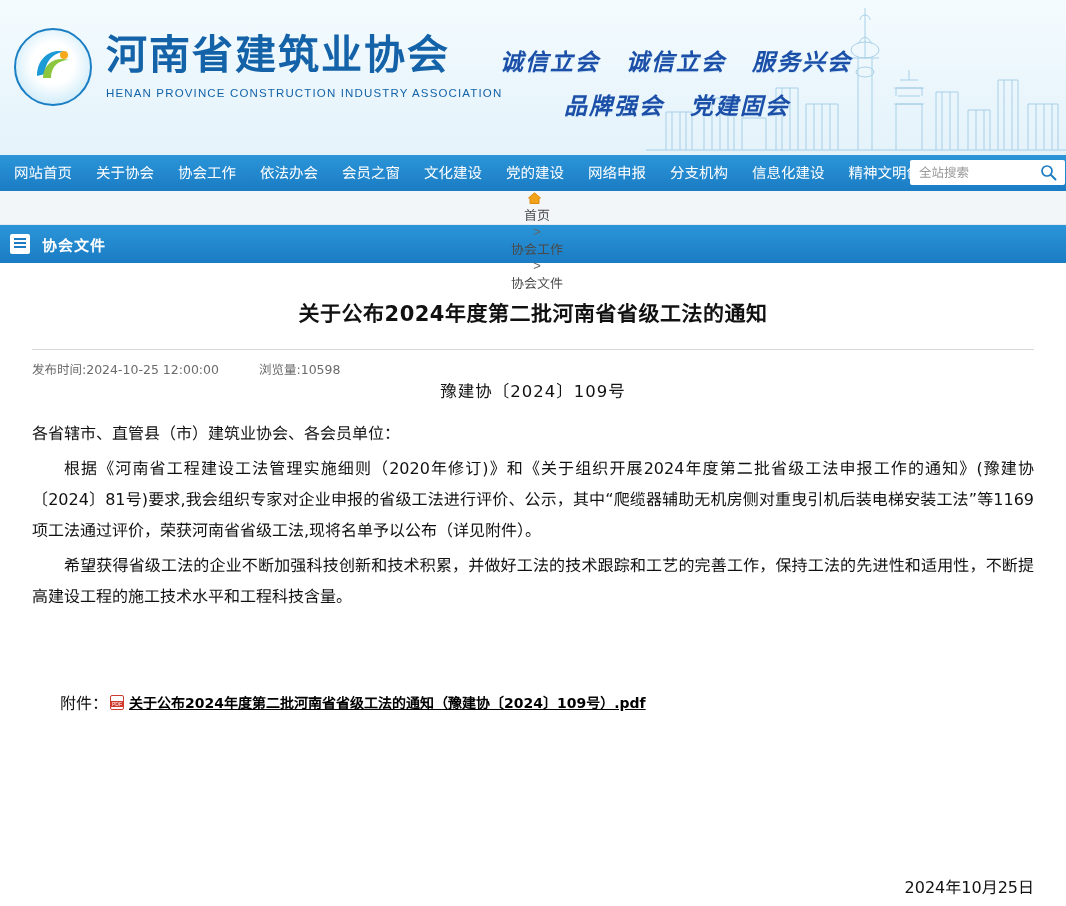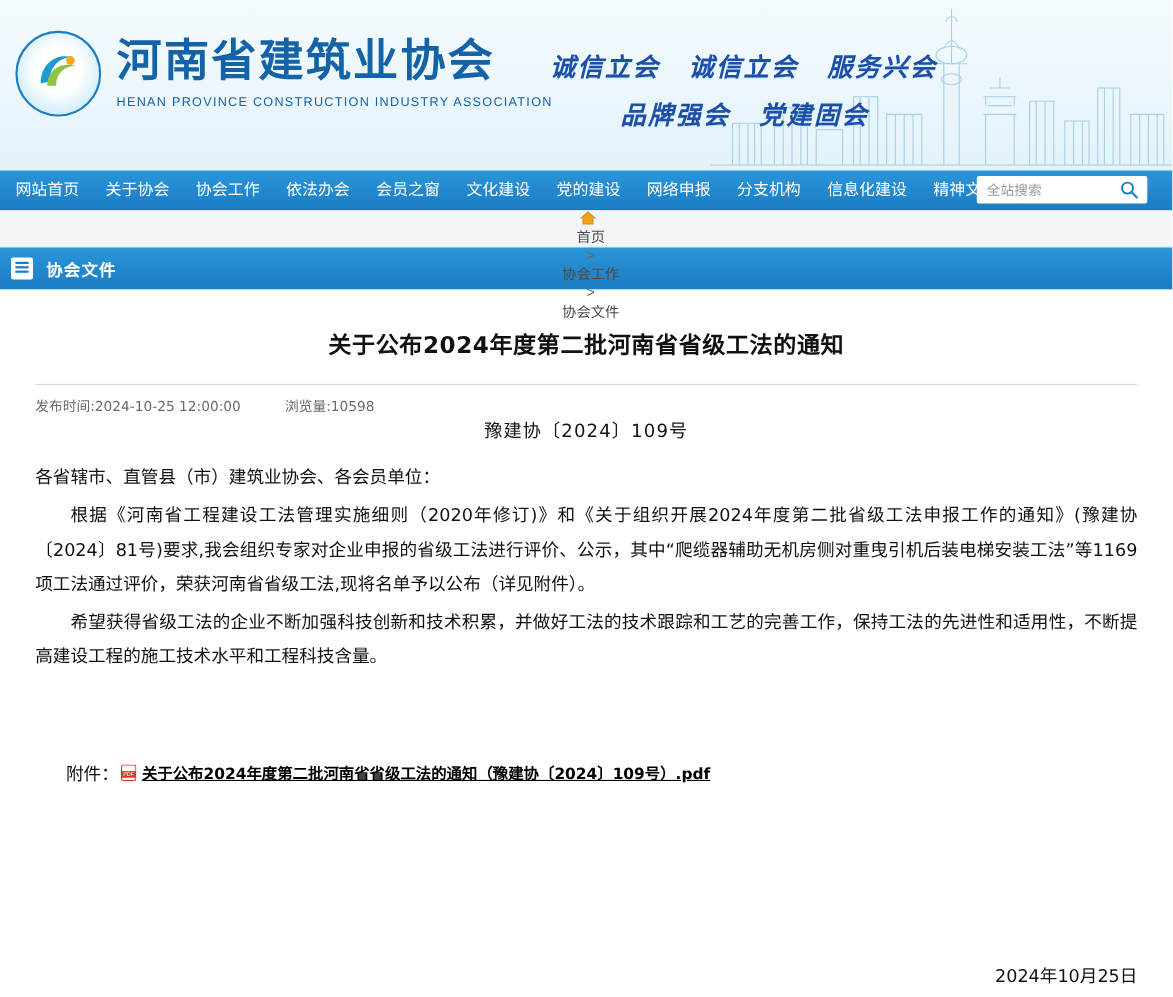--- a/index.html
+++ b/index.html
@@ -105,21 +105,21 @@
     color: #ffffff;
     font-size: 14.5px;
     padding: 0 12px;
     line-height: 36px;
     white-space: nowrap;
     cursor: pointer;
     font-family: "DejaVu Sans", "Liberation Sans", sans-serif;
   }
   .search-box {
     position: absolute;
-    right: 23px; top: 5px;
+    right: 1px; top: 5px;
     width: 155px; height: 25px;
     background: #ffffff;
     border-radius: 2px;
     display: flex;
     align-items: center;
   }
   .search-box input {
     border: 0; outline: none;
     height: 23px; width: 118px;
     margin-left: 7px;

